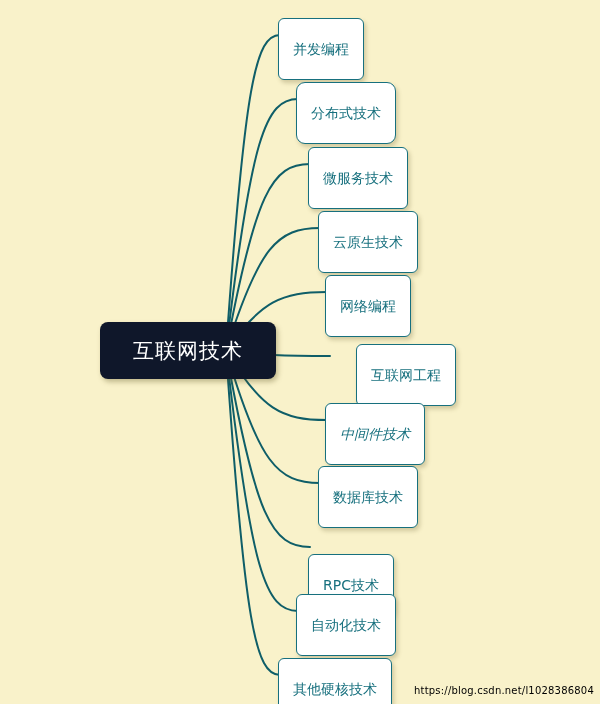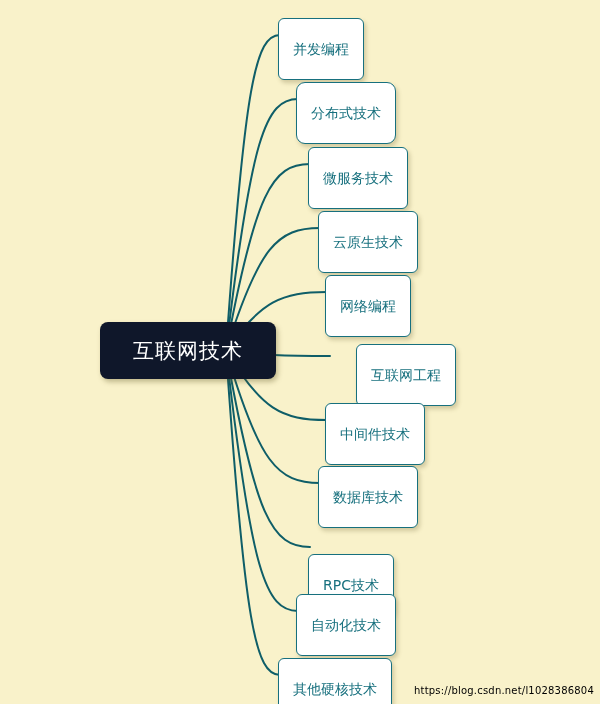--- a/index.html
+++ b/index.html
@@ -89,21 +89,21 @@
   <div class="child-node" style="left:296px; top:82px;border-radius:9px;">分布式技术</div>
 
   <div class="child-node" style="left:308px; top:147px;">微服务技术</div>
 
   <div class="child-node" style="left:318px; top:211px;text-align:right;">云原生技术</div>
 
   <div class="child-node" style="left:325px; top:275px;">网络编程</div>
 
   <div class="child-node" style="left:328px; top:344px;margin-left:28px;">互联网工程</div>
 
-  <div class="child-node" style="left:325px; top:403px;">中间件技术</div>
+  <div class="child-node" style="left:325px; top:403px;font-style:italic;">中间件技术</div>
 
   <div class="child-node" style="left:318px; top:466px;">数据库技术</div>
 
   <div class="child-node" style="left:308px; top:530px;margin-top:24px;">RPC技术</div>
 
   <div class="child-node" style="left:296px; top:594px;">自动化技术</div>
 
   <div class="child-node" style="left:278px; top:658px;">其他硬核技术</div>
 
   <div class="watermark">https://blog.csdn.net/l1028386804</div>

